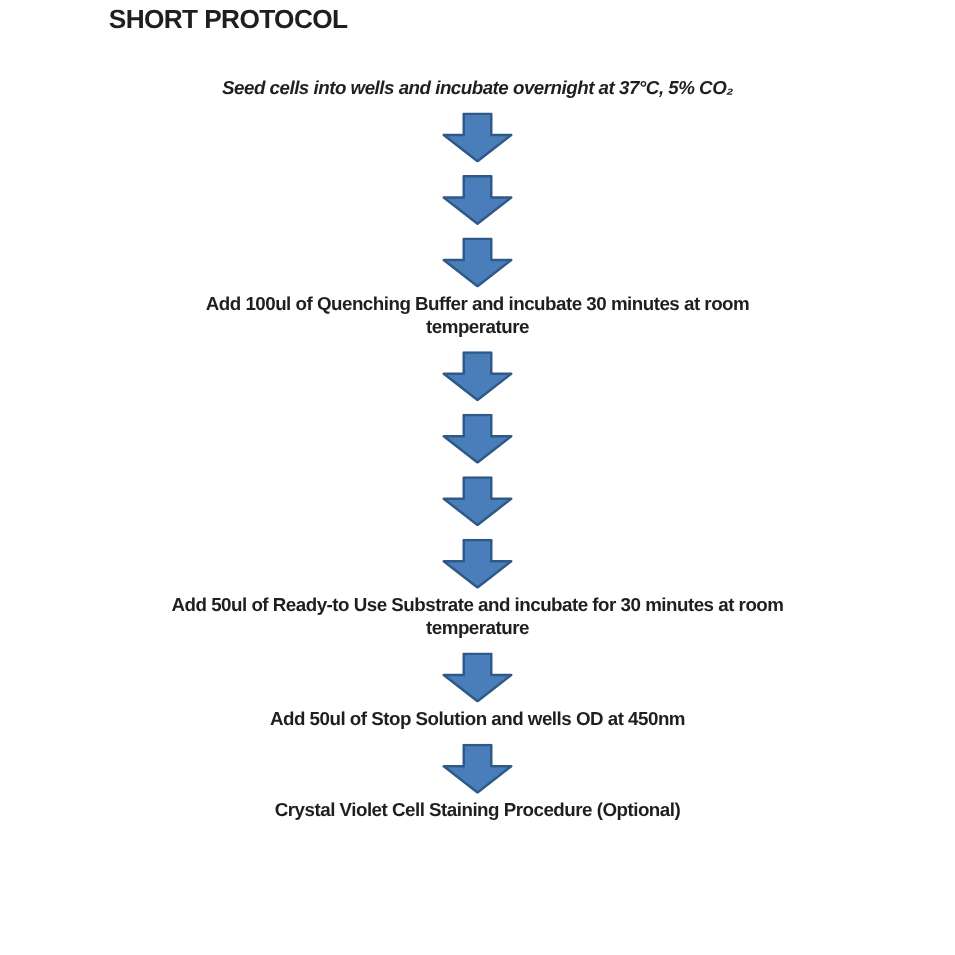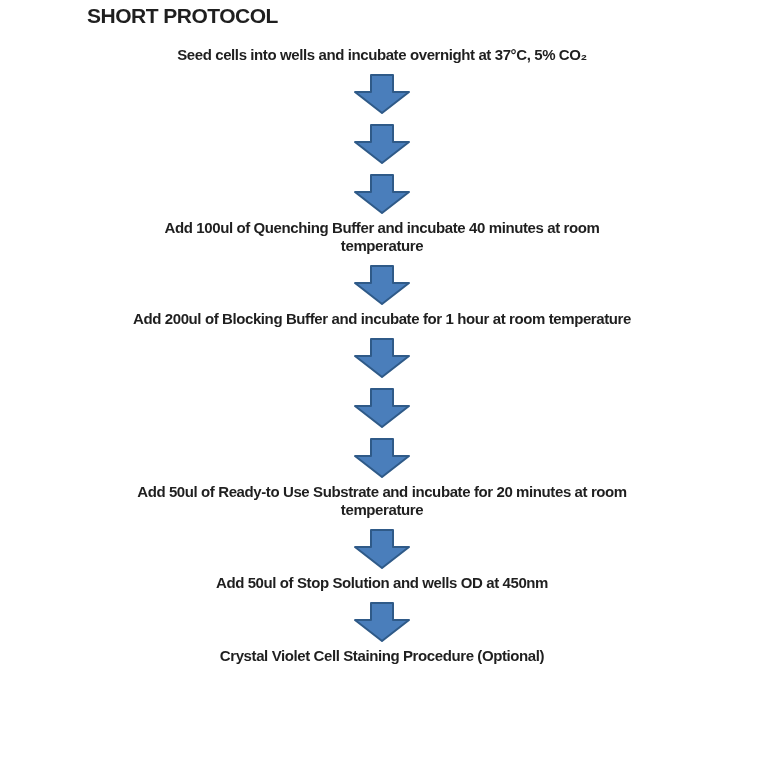--- a/index.html
+++ b/index.html
@@ -38,21 +38,21 @@
   .step {
     font-size: 15px;
     font-weight: bold;
     letter-spacing: -0.4px;
     line-height: 18px;
     color: var(--text-color);
     text-align: center;
     white-space: pre-line;
     margin-top: 5px;
   }
-  .flow .step:first-child { margin-top: 0; }
+  .flow .step:first-child { margin-top: 16px; font-style: italic; }
   .arrow {
     width: 58px;
     height: 40px;
     margin-top: 10px;
     flex: 0 0 auto;
   }
   .arrow polygon {
     fill: var(--arrow-fill);
     stroke: var(--arrow-stroke);
     stroke-width: 2;
@@ -76,44 +76,43 @@
 
     <svg class="arrow" viewBox="0 0 58 40" xmlns="http://www.w3.org/2000/svg">
         <polygon points="18,1 40,1 40,18 56,18 29,39 2,18 18,18"></polygon>
       </svg>
 
 
     <svg class="arrow" viewBox="0 0 58 40" xmlns="http://www.w3.org/2000/svg">
         <polygon points="18,1 40,1 40,18 56,18 29,39 2,18 18,18"></polygon>
       </svg>
 
-    <p class="step">Add 100ul of Quenching Buffer and incubate 40 minutes at room
+    <p class="step">Add 100ul of Quenching Buffer and incubate 30 minutes at room
 temperature</p>
-
-    <svg class="arrow" viewBox="0 0 58 40" xmlns="http://www.w3.org/2000/svg">
-        <polygon points="18,1 40,1 40,18 56,18 29,39 2,18 18,18"></polygon>
-      </svg>
-
-    <p class="step">Add 200ul of Blocking Buffer and incubate for 1 hour at room temperature</p>
 
     <svg class="arrow" viewBox="0 0 58 40" xmlns="http://www.w3.org/2000/svg">
         <polygon points="18,1 40,1 40,18 56,18 29,39 2,18 18,18"></polygon>
       </svg>
 
 
     <svg class="arrow" viewBox="0 0 58 40" xmlns="http://www.w3.org/2000/svg">
         <polygon points="18,1 40,1 40,18 56,18 29,39 2,18 18,18"></polygon>
       </svg>
 
 
     <svg class="arrow" viewBox="0 0 58 40" xmlns="http://www.w3.org/2000/svg">
         <polygon points="18,1 40,1 40,18 56,18 29,39 2,18 18,18"></polygon>
       </svg>
 
-    <p class="step">Add 50ul of Ready-to Use Substrate and incubate for 20 minutes at room
+
+    <svg class="arrow" viewBox="0 0 58 40" xmlns="http://www.w3.org/2000/svg">
+        <polygon points="18,1 40,1 40,18 56,18 29,39 2,18 18,18"></polygon>
+      </svg>
+
+    <p class="step">Add 50ul of Ready-to Use Substrate and incubate for 30 minutes at room
 temperature</p>
 
     <svg class="arrow" viewBox="0 0 58 40" xmlns="http://www.w3.org/2000/svg">
         <polygon points="18,1 40,1 40,18 56,18 29,39 2,18 18,18"></polygon>
       </svg>
 
     <p class="step">Add 50ul of Stop Solution and wells OD at 450nm</p>
 
     <svg class="arrow" viewBox="0 0 58 40" xmlns="http://www.w3.org/2000/svg">
         <polygon points="18,1 40,1 40,18 56,18 29,39 2,18 18,18"></polygon>

